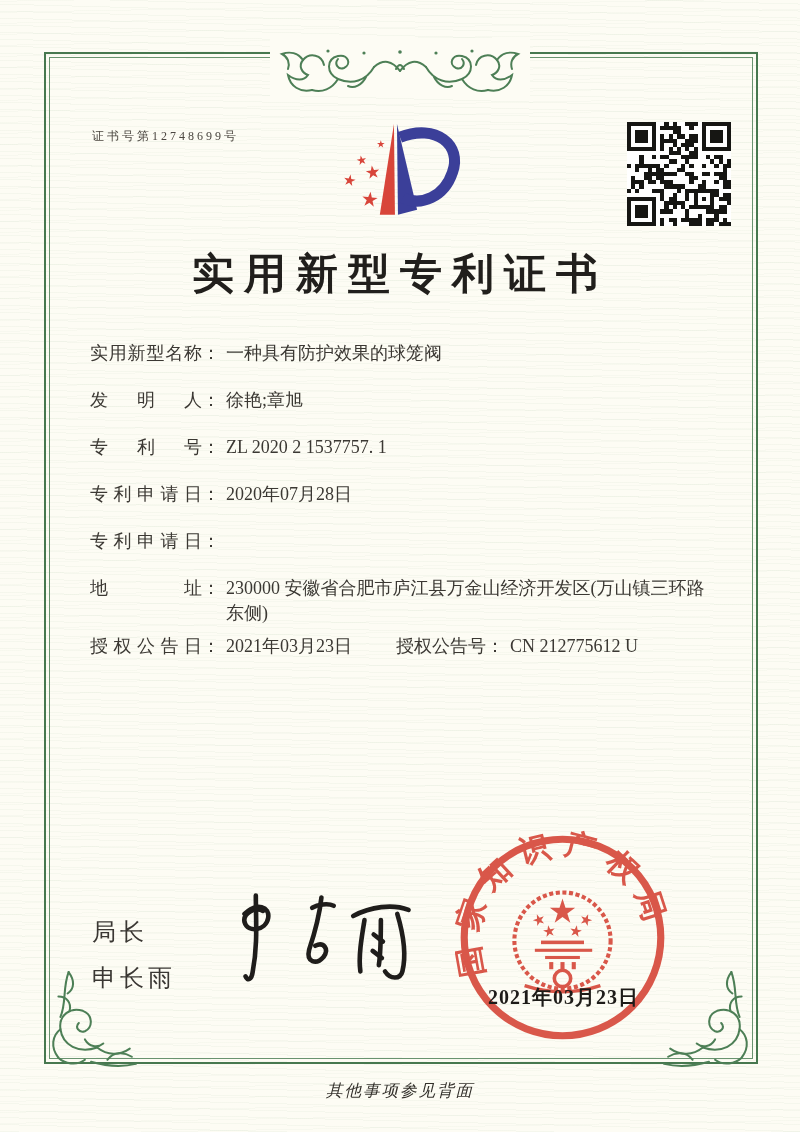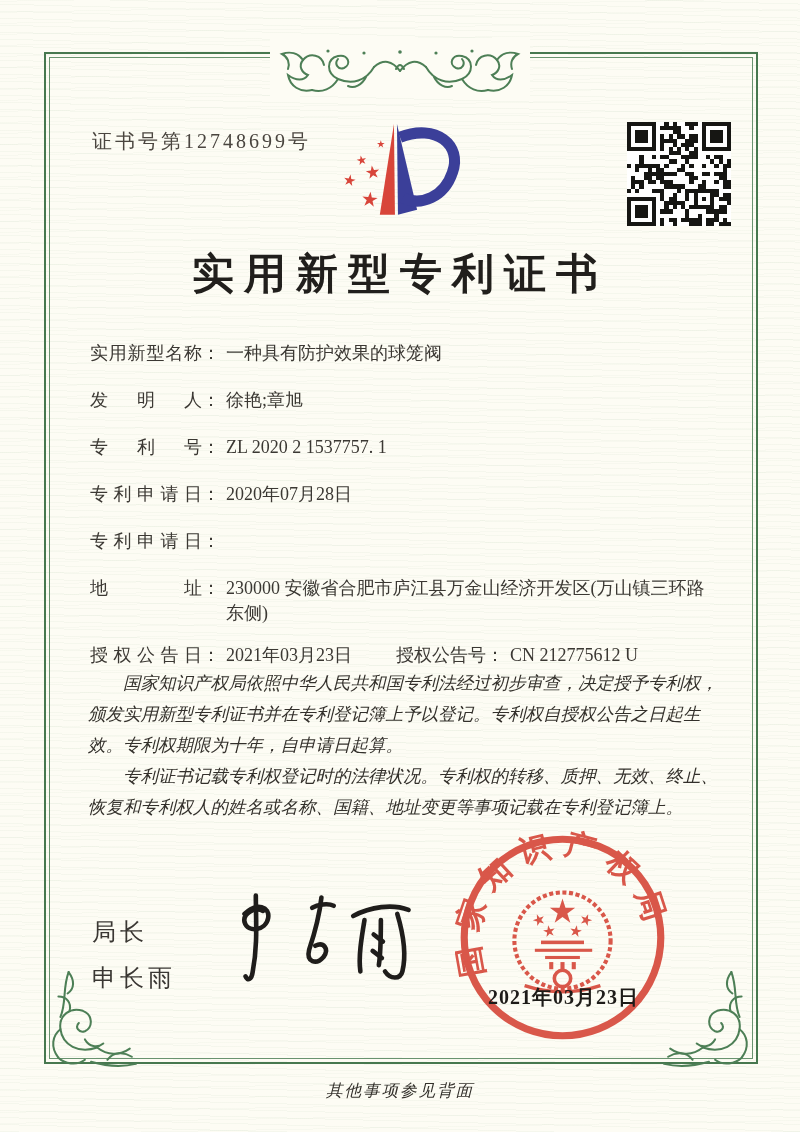--- a/index.html
+++ b/index.html
@@ -11,32 +11,32 @@
       #fdfcf4;
     font-family:"Liberation Serif", serif;
     color:#2e2c29;
   }
   
   #frame{position:absolute;left:44px;top:52px;width:710px;height:1008px;border:2px solid #47784f;}
   #frame .inner{position:absolute;left:3px;top:3px;right:3px;bottom:3px;border:1px solid #69936f;}
   .ornament{position:absolute;}
   .mask-paper{background:#fdfcf4;}
   
-  #cert-no{position:absolute;left:92px;top:128px;font-size:20px;letter-spacing:3px;color:#4a453f;text-align:center;}
+  #cert-no{position:absolute;left:92px;top:128px;font-size:12px;letter-spacing:3px;color:#4a453f;text-align:center;}
   #logo{position:absolute;left:336px;top:110px;}
   #qr{position:absolute;left:627px;top:122px;width:104px;height:104px;}
   #title{position:absolute;left:0;top:246px;width:100%;text-align:center;
          font-size:42px;font-weight:bold;letter-spacing:10px;color:#211f1c;}
   
   #fields{position:absolute;left:90px;top:341px;width:628px;font-size:18px;color:#3b3833;}
   .frow{display:flex;align-items:flex-start;line-height:25px;margin-bottom:22px;}
   .flabel{display:inline-block;width:112px;text-align:justify;text-align-last:justify;flex:0 0 112px;}
   .fcolon{flex:0 0 auto;margin-right:6px;}
   .fvalue{flex:1 1 auto;}
-  .frow.addr{margin-bottom:17px;}
+  .frow.addr{margin-bottom:8px;}
   #grant-row{display:flex;line-height:25px;}
   #grant-row .pair{display:flex;}
   #grant-row .pair.first{width:306px;flex:0 0 306px;}
   
   #paras{position:absolute;left:88px;top:668px;width:632px;font-size:17.5px;line-height:31px;
          color:#33302b;font-style:italic;}
   #paras p{margin:0;text-indent:2em;}
   
   #signer{position:absolute;left:92px;top:916px;font-size:24px;color:#3a3733;}
   #signer .line{margin-bottom:14px;letter-spacing:4px;}
@@ -486,24 +486,20 @@
         <span>2021年03月23日</span>
       </span>
       <span class="pair">
         <span>授权公告号</span>
           <span class="fcolon">：</span>
         <span>CN 212775612 U</span>
       </span>
     </div>
   </div>
 
-  <div id="paras">
-    <p>国家知识产权局依照中华人民共和国专利法经过初步审查，决定授予专利权，颁发实用新型专利证书并在专利登记簿上予以登记。专利权自授权公告之日起生效。专利权期限为十年，自申请日起算。</p>
-    <p>专利证书记载专利权登记时的法律状况。专利权的转移、质押、无效、终止、恢复和专利权人的姓名或名称、国籍、地址变更等事项记载在专利登记簿上。</p>
-  </div>
 
   <div id="signer">
     <div class="line">局长</div>
     <div class="line">申长雨</div>
   </div>
 
   <div id="signature">
     <svg width="205" height="105" viewBox="0 0 200 100">
       <g stroke="#1f1d1b" stroke-width="4.5" fill="none" stroke-linecap="round" stroke-linejoin="round">
         <path d="M22,28 C34,16 47,21 45,32 C43,44 25,47 22,36 C20,27 33,21 40,25"></path>

